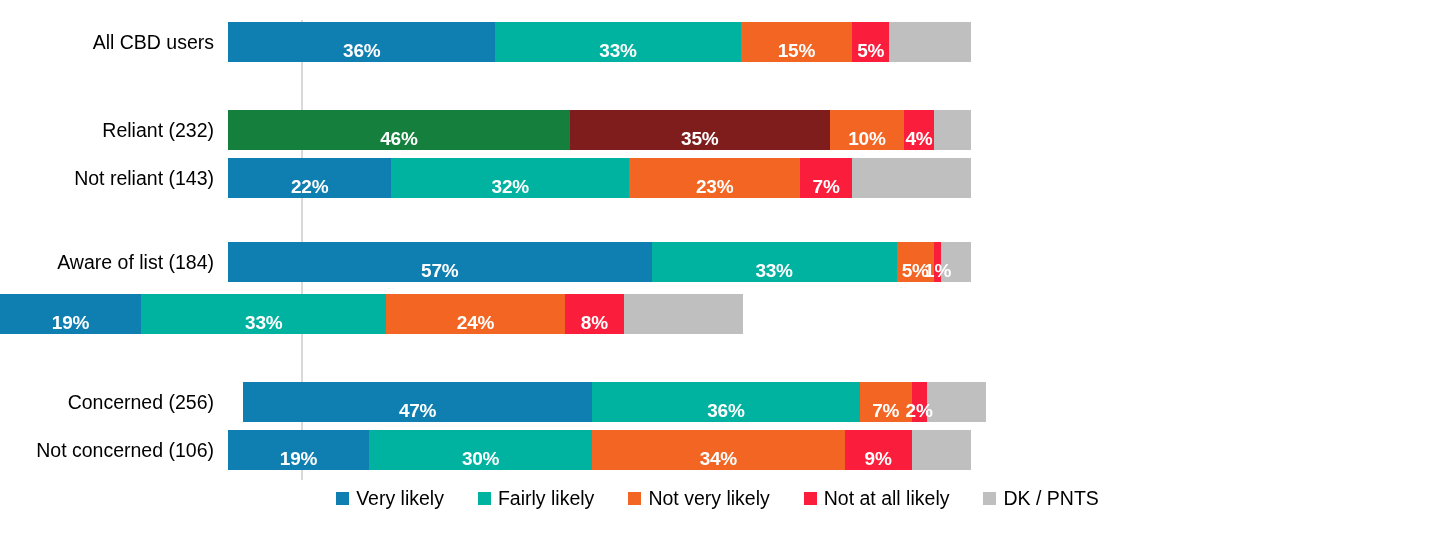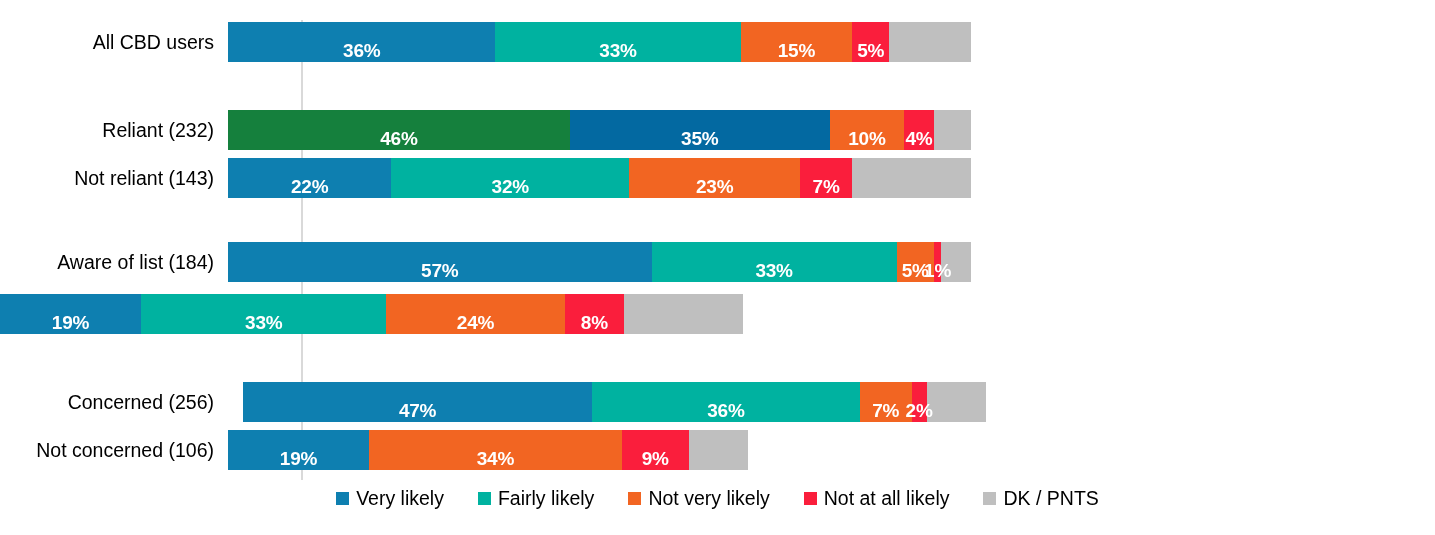--- a/index.html
+++ b/index.html
@@ -143,21 +143,21 @@
             </div>
             <div class="seg" title="DK / PNTS: 11%" style="width: 81.73px; background: rgb(191, 191, 191);"></div>
           </div>
         </div>
         <div class="row" style="top: 110px;">
           <div class="cat-label">Reliant (232)</div>
           <div class="bar">
             <div class="seg" title="Very likely: 46%" style="width: 341.78px; background: #15803d;">
               <span class="seg-label">46%</span>
             </div>
-            <div class="seg" title="Fairly likely: 35%" style="width: 260.05px; background: #0369a1;">
+            <div class="seg" title="Fairly likely: 35%" style="width: 260.05px; background: #7f1d1d;">
               <span class="seg-label">35%</span>
             </div>
             <div class="seg" title="Not very likely: 10%" style="width: 74.3px; background: rgb(242, 101, 34);">
               <span class="seg-label">10%</span>
             </div>
             <div class="seg" title="Not at all likely: 4%" style="width: 29.72px; background: rgb(250, 30, 60);">
               <span class="seg-label">4%</span>
             </div>
             <div class="seg" title="DK / PNTS: 5%" style="width: 37.15px; background: rgb(191, 191, 191);"></div>
           </div>
@@ -232,20 +232,23 @@
             </div>
             <div class="seg" title="DK / PNTS: 8%" style="width: 59.44px; background: rgb(191, 191, 191);"></div>
           </div>
         </div>
         <div class="row" style="top: 430px;">
           <div class="cat-label">Not concerned (106)</div>
           <div class="bar">
             <div class="seg" title="Very likely: 19%" style="width: 141.17px; background: rgb(14, 127, 176);">
               <span class="seg-label">19%</span>
             </div>
+            <div class="seg" title="Fairly likely: 30%" style="width: 222.9px; background: rgb(0, 178, 160);">
+              <span class="seg-label">30%</span>
+            </div>
             <div class="seg" title="Not very likely: 34%" style="width: 252.62px; background: rgb(242, 101, 34);">
               <span class="seg-label">34%</span>
             </div>
             <div class="seg" title="Not at all likely: 9%" style="width: 66.87px; background: rgb(250, 30, 60);">
               <span class="seg-label">9%</span>
             </div>
             <div class="seg" title="DK / PNTS: 8%" style="width: 59.44px; background: rgb(191, 191, 191);"></div>
           </div>
         </div>
       </div>

